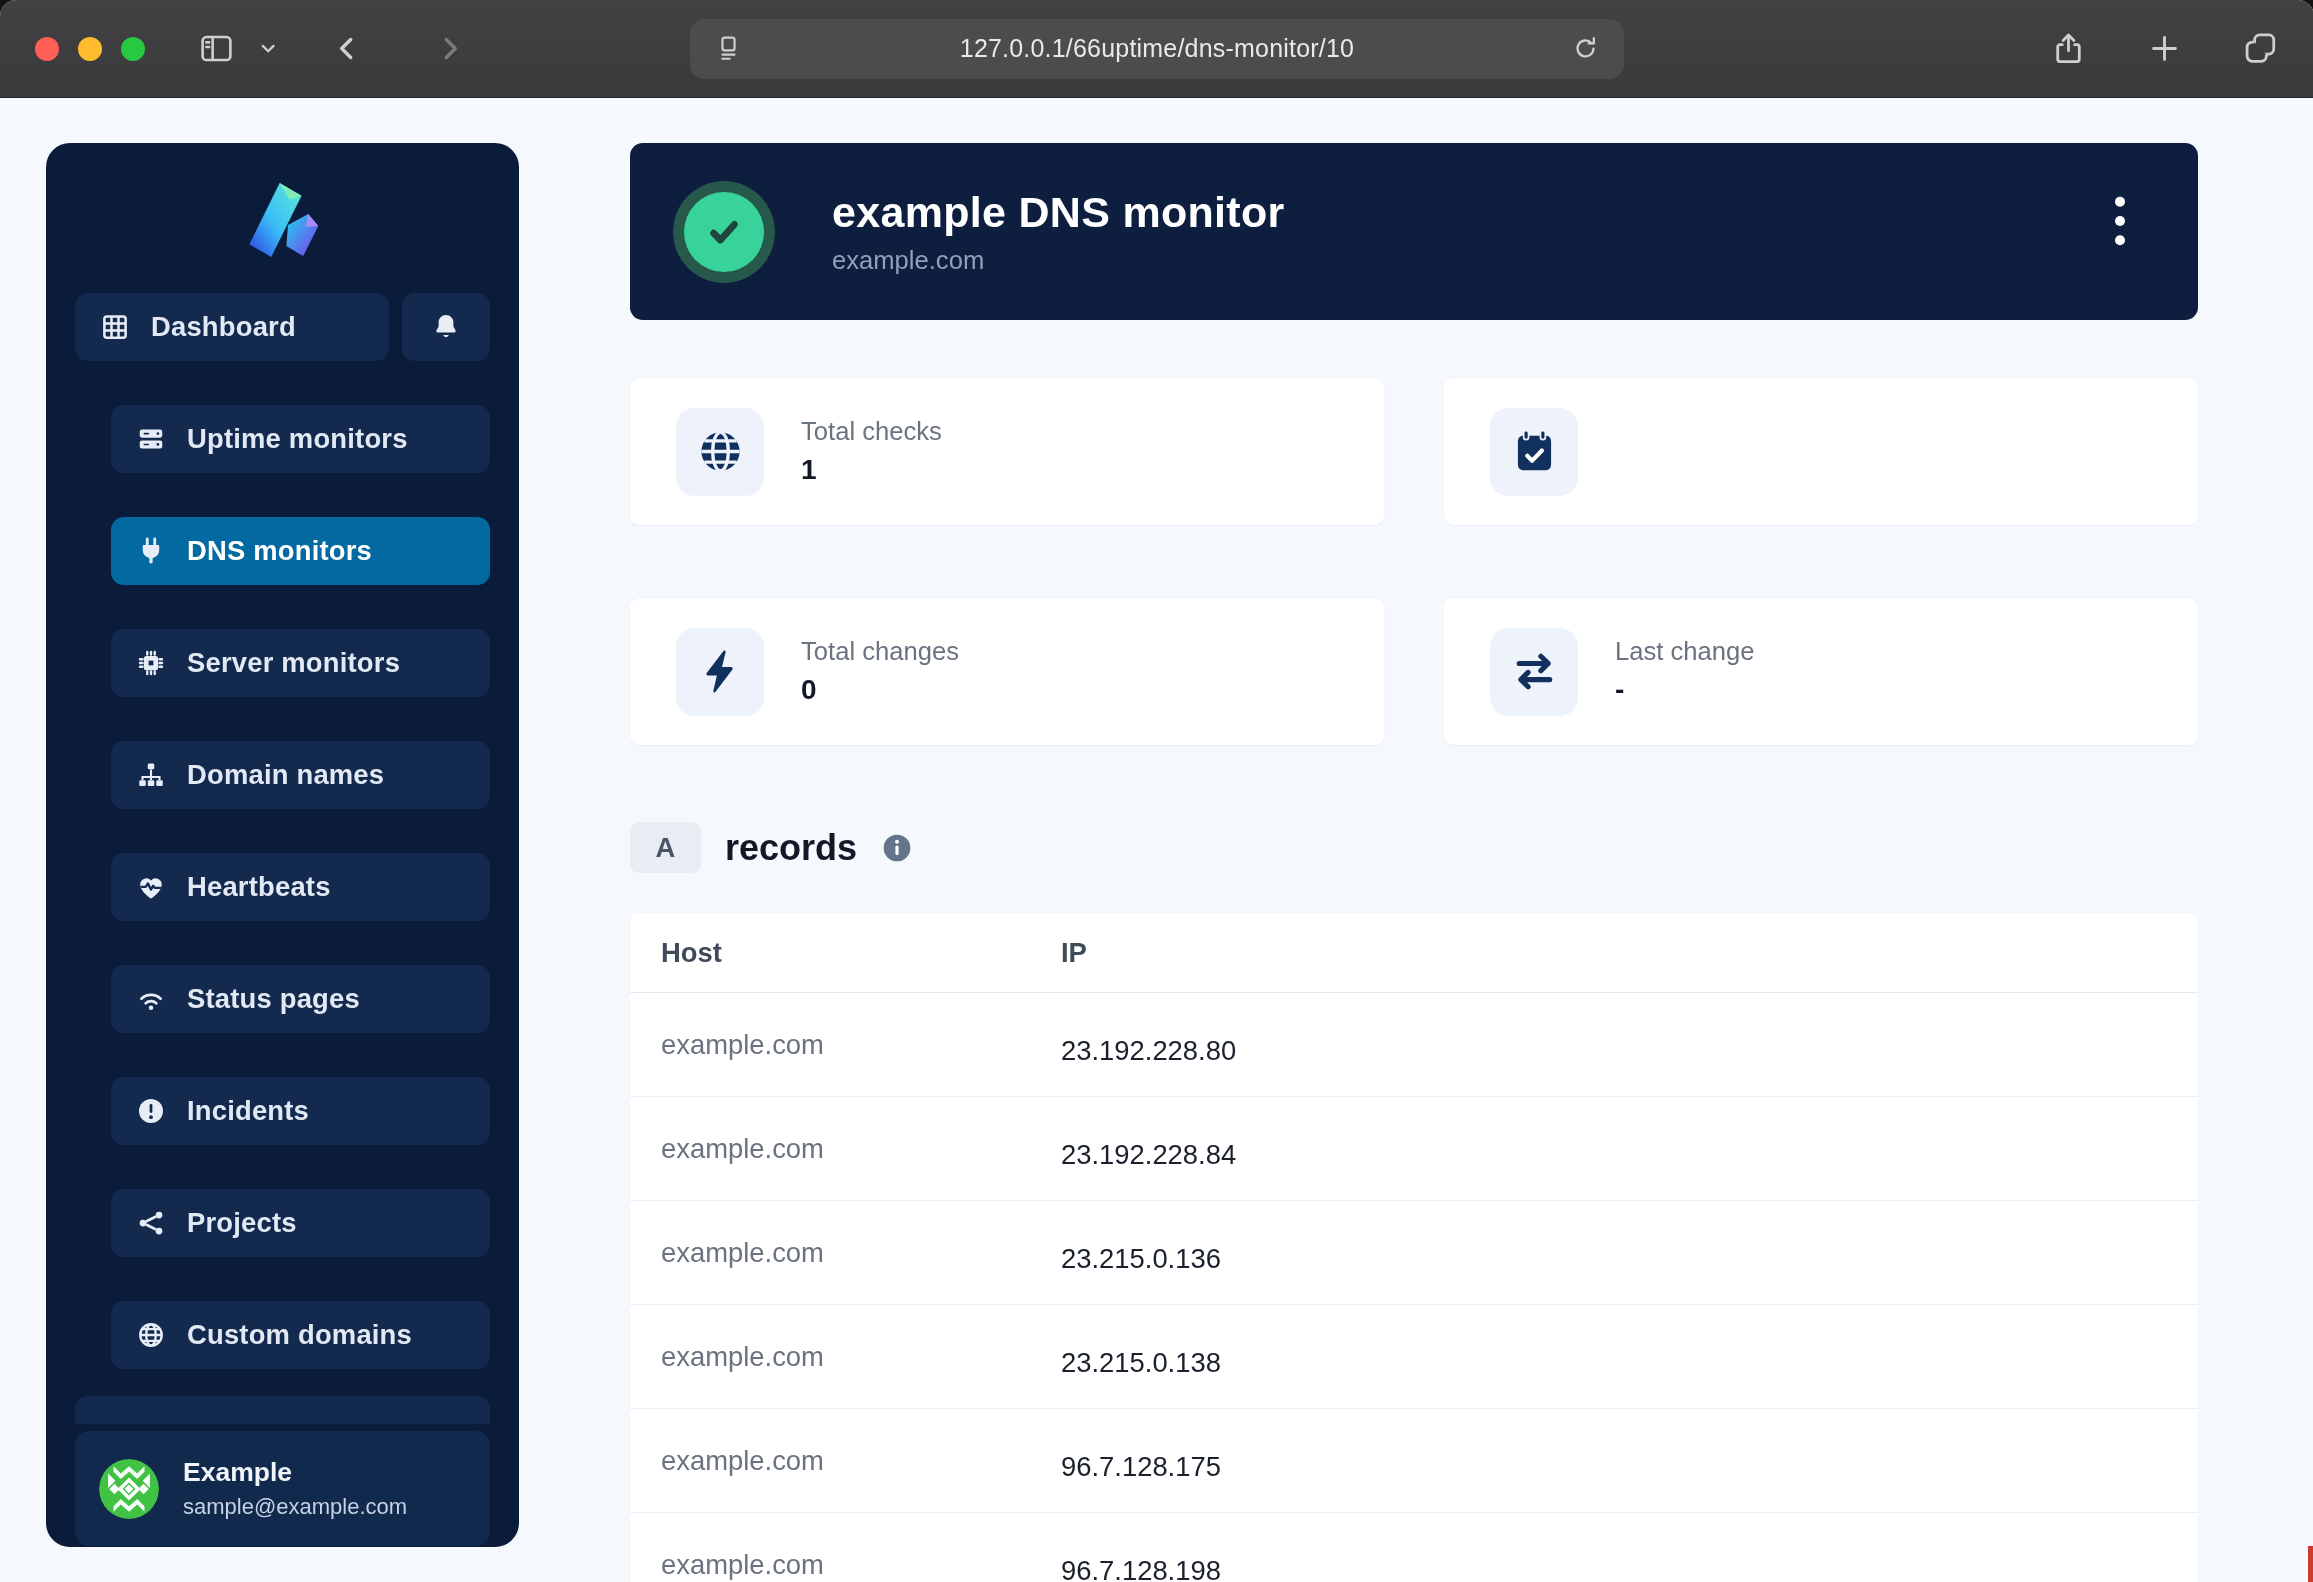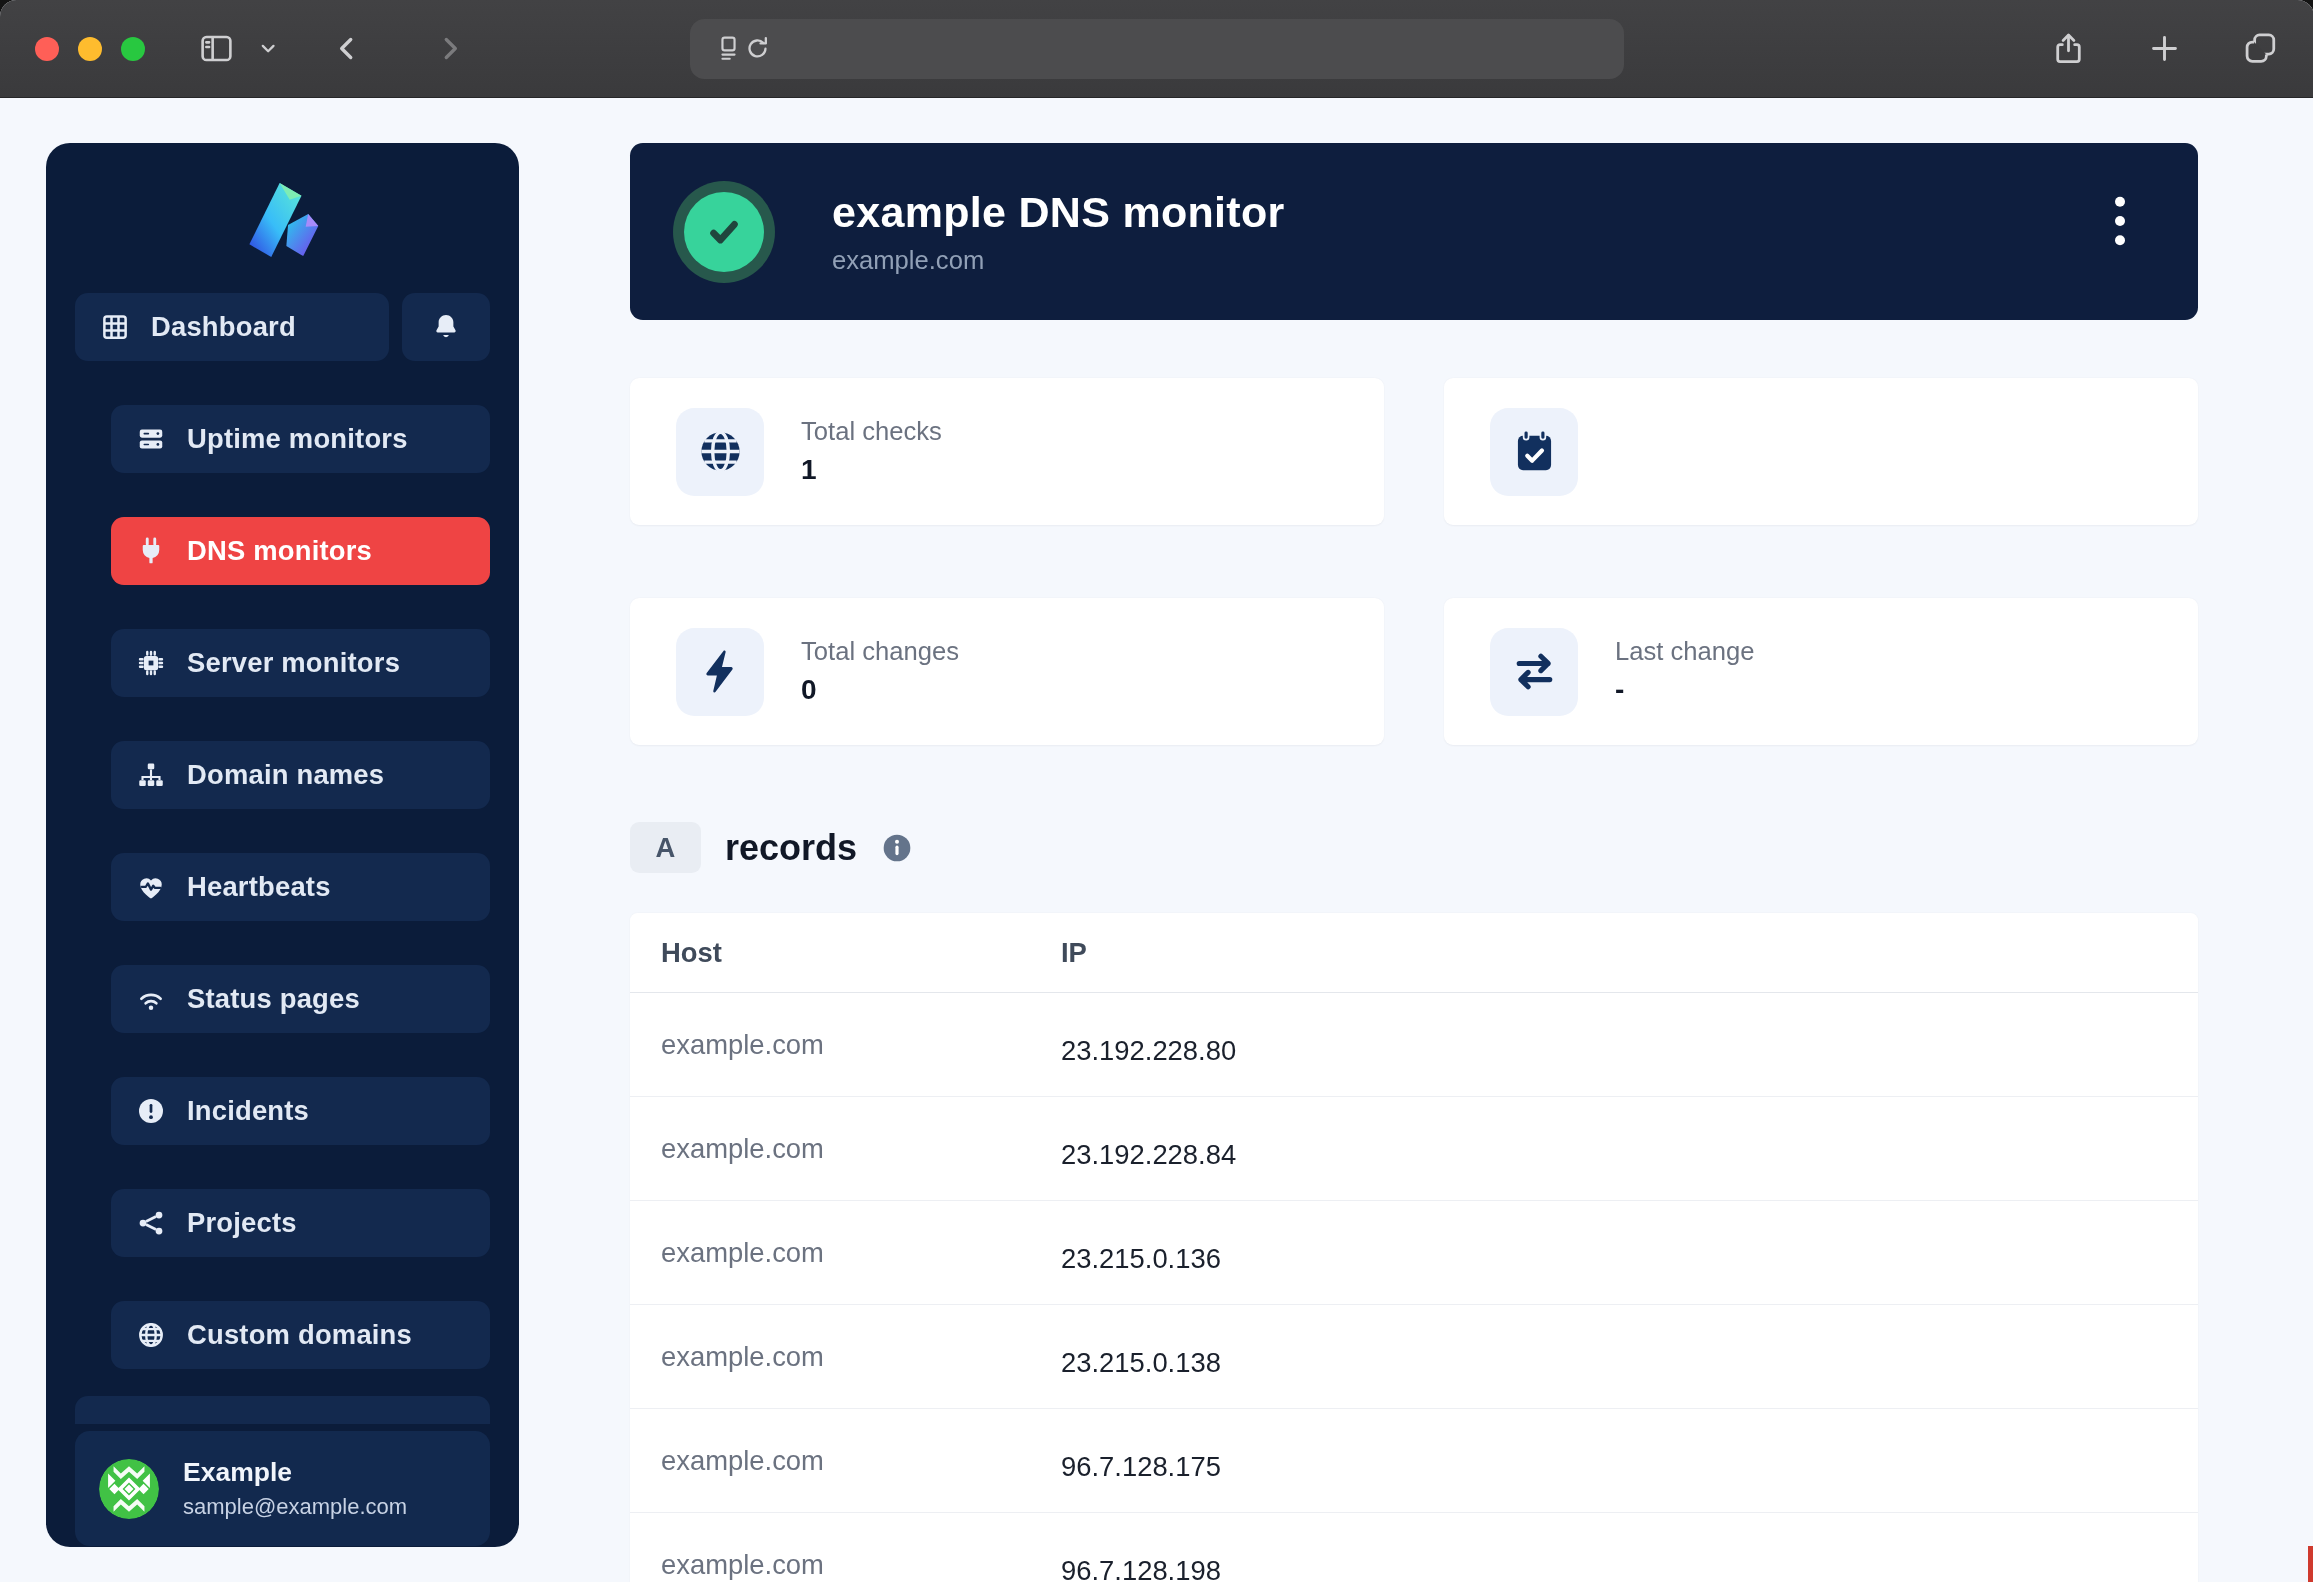--- a/index.html
+++ b/index.html
@@ -39,21 +39,21 @@
     position:absolute; left:46px; top:43px; width:473px; height:1404px;
     background:#0b1c3a; border-radius:24px; padding:22px 29px 0 29px; overflow:hidden;
     --nav-bg:#13294e;
   }
   .logo-wrap { display:flex; justify-content:center; padding:12.8px 0 24px 0; }
   .dash-row { display:flex; gap:12.8px; margin-top:7.3px; }
   .nav-item {
     display:flex; align-items:center; gap:21px; height:68px; border-radius:12.8px;
     background:var(--nav-bg); color:#e7edf7; padding:0 25px; cursor:pointer;
   }
-  .nav-item.active { background:#ef4444; --nav-bg:#1d4ed8; }
+  .nav-item.active { background:#0369a1; --nav-bg:#1d4ed8; }
   .nav-item .nav-label { font-size:27.4px; font-weight:700; color:#e2e9f4; letter-spacing:0.2px; white-space:nowrap; }
   .nav-item.active .nav-label { color:#ffffff; }
   .dash-main { flex:1; }
   .bell-btn { width:88px; display:flex; align-items:center; justify-content:center; gap:0; padding:0; }
   .nav-gap { margin-top:44px;margin-left:36px; }
   .nav-icon { width:30px; height:30px; display:flex; align-items:center; justify-content:center; flex:0 0 30px; }
   .nav-icon svg { width:30px; height:30px; display:block; }
   .partial-item { margin-top:27.4px; height:27.4px; border-radius:12.8px 12.8px 0 0; background:var(--nav-bg); }
   .user-panel {
     margin-top:7.3px; height:115px; border-radius:14.6px; background:#12294e;
@@ -160,20 +160,21 @@
       </button>
     </div>
 
     <div class="url-pill">
       <span class="tbtn">
         <svg width="29" height="29" viewBox="0 0 24 24" fill="none" stroke="currentColor" stroke-width="1.8" stroke-linecap="round">
           <rect x="7" y="3" width="10" height="10.5" rx="1.8"></rect>
             <path d="M7 17h10M7 20.5h6"></path>
         </svg>
       </span>
+      <span class="url-text">127.0.0.1/66uptime/dns-monitor/10</span>
       <button class="tbtn">
         <svg width="29" height="29" viewBox="0 0 24 24" fill="none" stroke="currentColor" stroke-width="1.9" stroke-linecap="round">
           <path d="M18.6 12.2a6.6 6.6 0 1 1-1.8-4.8"></path>
             <path d="M18.9 3.4v4.4h-4.4" stroke-linejoin="round"></path>
         </svg>
       </button>
     </div>
 
     <div class="chrome-right">
       <button class="tbtn">

